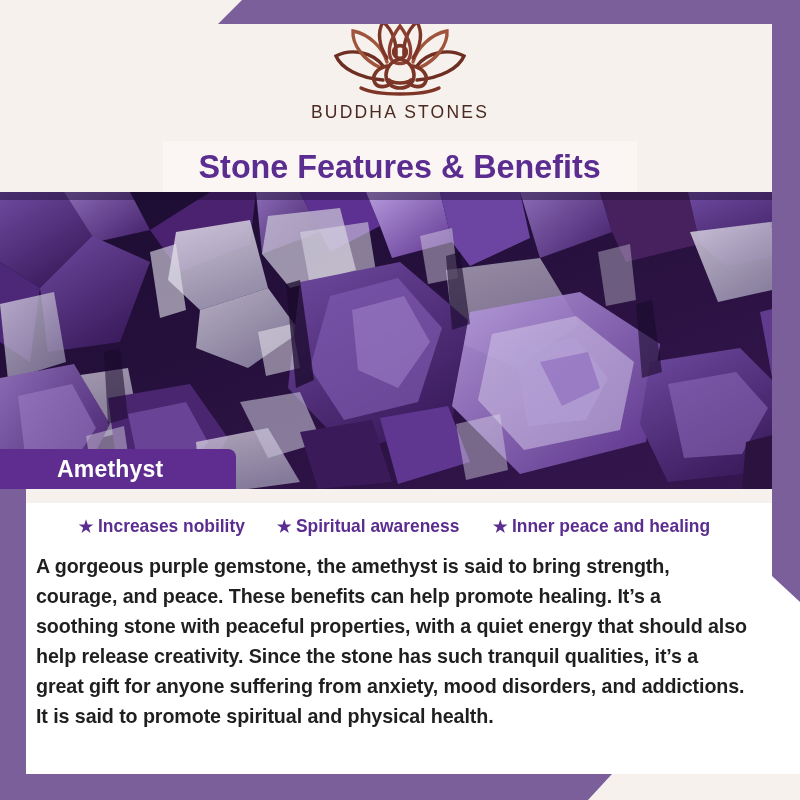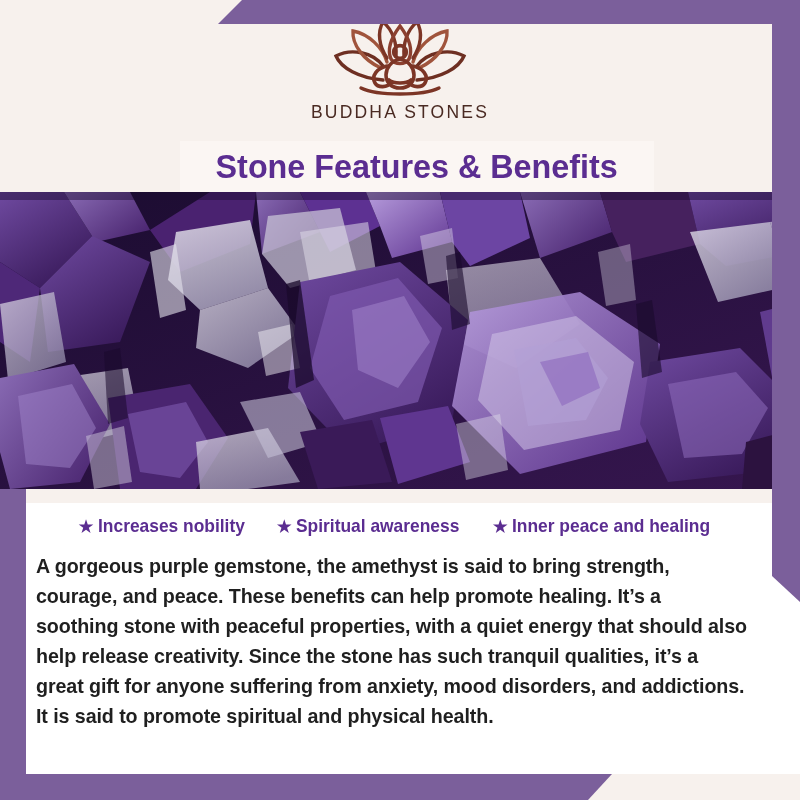--- a/index.html
+++ b/index.html
@@ -78,21 +78,21 @@
     font-family: Liberation Sans, sans-serif;
     font-size: 17.5px;
     letter-spacing: 2.2px;
     color: #4a2a22;
     margin-top: 2px;
     white-space: nowrap;
   }
 
   .title-band {
     position: absolute;
-    left: 180px;
+    left: 163px;
     top: 141px;
     width: 474px;
     height: 51px;
     background: #fbf6f3;
     display: flex;
     align-items: center;
     justify-content: center;
     z-index: 3;
   }
   .title-text {
@@ -336,20 +336,23 @@
         <path d="M36 70 C52 78 98 78 114 70" fill="none" stroke="#7c3526" stroke-width="3.4" stroke-linecap="round"></path>
       </svg>
       <div class="logo-text">BUDDHA STONES</div>
     </div>
   </div>
 
   <div class="title-band">
     <div class="title-text">Stone Features &amp; Benefits</div>
   </div>
 
+  <div class="stone-label">
+    <span class="stone-label-text">Amethyst</span>
+  </div>
 
   <div class="body-area">
     <div class="body-strip"></div>
 
     <div class="features">
       <div class="feature">
         <span class="star-icon">★</span>
         <span class="feature-text">Increases nobility</span>
       </div>
       <div class="feature">

